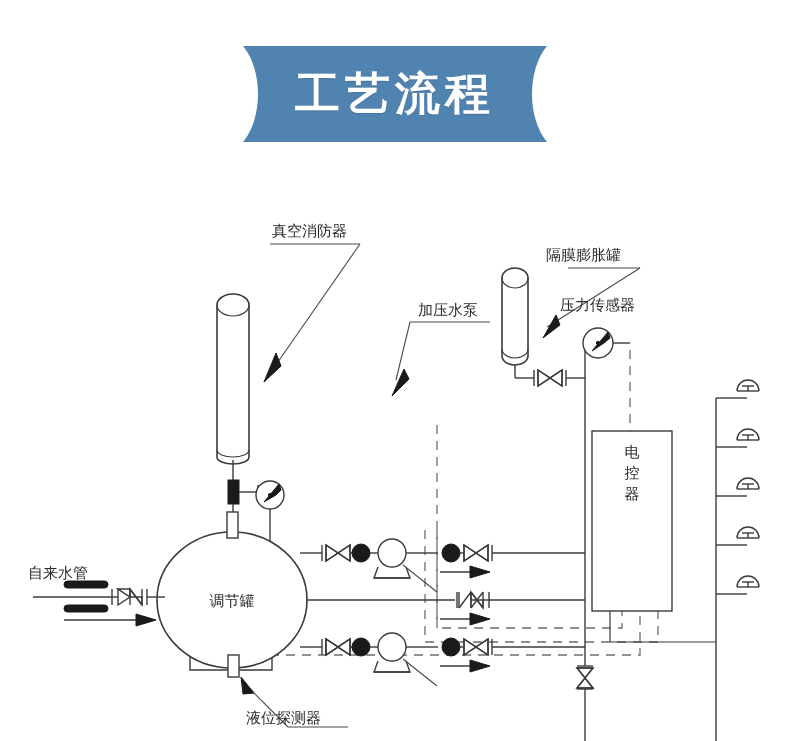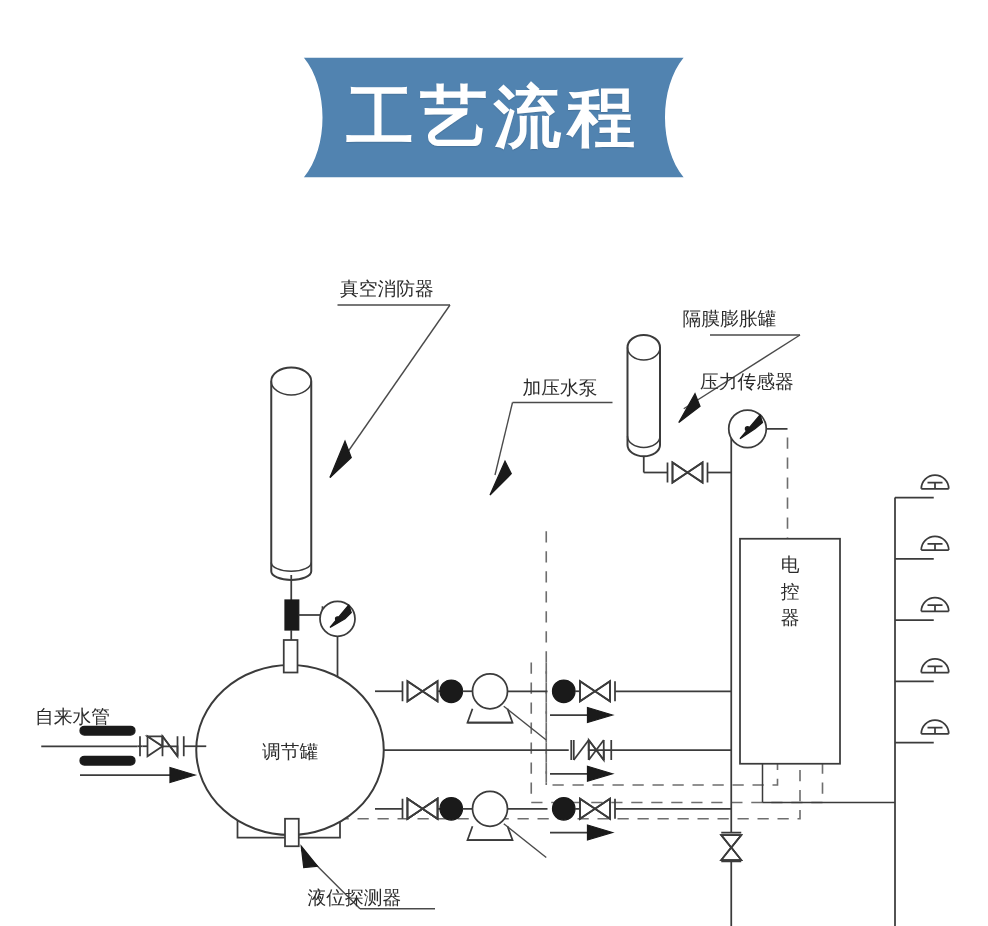--- a/index.html
+++ b/index.html
@@ -10,21 +10,21 @@
   }
   #stage{position:absolute;left:0;top:0;width:790px;height:741px;}
 
   
   .banner-wrap{
     position:absolute;left:0;top:46px;width:790px;height:96px;
   }
   .banner-title{
     position:absolute;left:0;top:46px;width:790px;height:96px;
     display:flex;align-items:center;justify-content:center;
-    color:#ffffff;font-size:54px;font-weight:bold;letter-spacing:5px;
+    color:#ffffff;font-size:45px;font-weight:bold;letter-spacing:5px;
     font-family:"DejaVu Sans","Liberation Sans",sans-serif;
     text-shadow:0 1px 1px rgba(0,0,0,.12);
     pointer-events:none;
   }
 
   
   #diagram{position:absolute;left:0;top:150px;width:790px;height:591px;}
   .ln{stroke:#3b3b3b;stroke-width:1.4;fill:none;}
   .ln-thin{stroke:#3b3b3b;stroke-width:1.2;fill:none;}
   .ln-lead{stroke:#4a4a4a;stroke-width:1.1;fill:none;}

